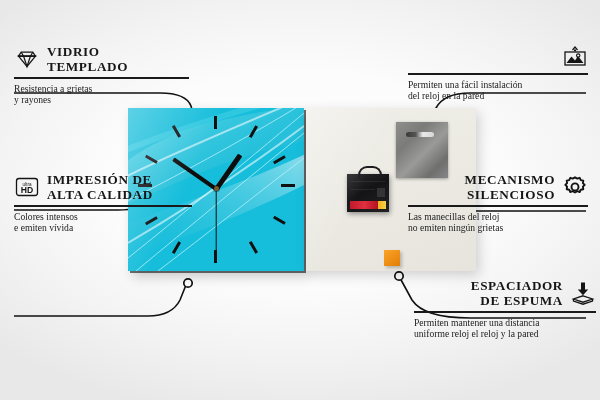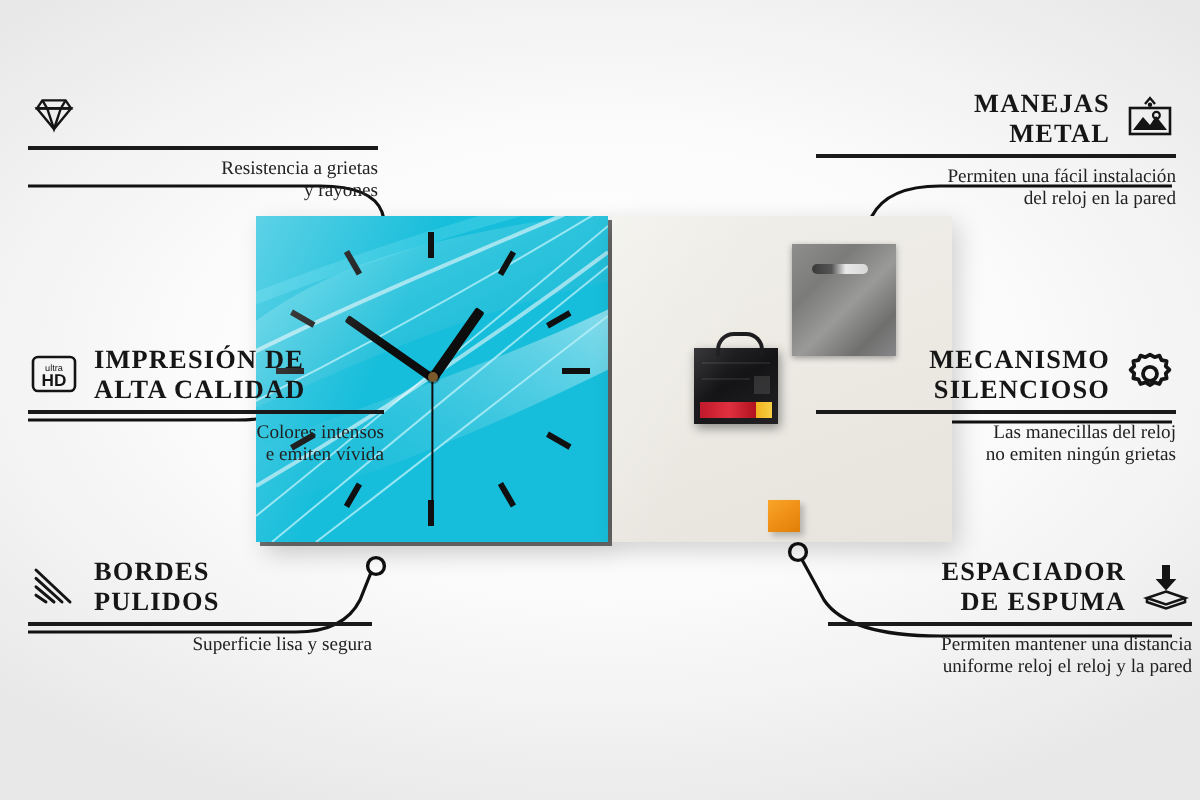--- a/index.html
+++ b/index.html
@@ -23,21 +23,21 @@
   .titles{
     font-size:13.2px;line-height:15px;letter-spacing:.6px;
     color:#161616;font-weight:700;text-transform:uppercase;
   }
   .feature.right .titles{text-align:right;}
   .titles .l2{display:block;}
   .rule{
     height:1.6px;background:#1a1a1a;margin-top:3px;
   }
   .desc{
-    margin-top:4px;font-size:9.6px;line-height:11.4px;color:#222;text-align:right;
+    margin-top:4px;font-size:9.6px;line-height:11.4px;color:#222;
   }
   .feature.right .desc{}
   .ico{width:26px;height:26px;flex:0 0 26px;display:block;}
   .ico svg{display:block;width:26px;height:26px;}
 
   
   #f-glass{left:14px;top:44px;width:175px;}
   #f-glass .rule{width:175px;}
   #f-print{left:14px;top:172px;width:178px;}
   #f-print .rule{width:178px;}
@@ -205,20 +205,24 @@
       <span class="ico">
         <svg viewBox="0 0 26 26">
             <g fill="none" stroke="#141414" stroke-width="1.2">
           <path d="M4.5 10.2 L13 20.5 L21.5 10.2 Z"></path>
           <path d="M4.5 10.2 L7.2 6.2 L18.8 6.2 L21.5 10.2 Z"></path>
           <path d="M7.2 6.2 L9.6 10.2 L13 20.5 L16.4 10.2 L18.8 6.2"></path>
           <path d="M4.5 10.2 L21.5 10.2"></path>
         </g>
           </svg>
       </span>
+      <span class="titles">
+        <span>VIDRIO</span>
+        <span class="l2">TEMPLADO</span>
+      </span>
     </div>
     <div class="rule"></div>
     <div class="desc">
       <span>Resistencia a grietas</span><br>
       <span>y rayones</span>
     </div>
   </div>
 
   <div class="feature left" id="f-print">
     <div class="head">
@@ -234,49 +238,23 @@
         <span class="l2">ALTA CALIDAD</span>
       </span>
     </div>
     <div class="rule"></div>
     <div class="desc">
       <span>Colores intensos</span><br>
       <span>e emiten vívida</span>
     </div>
   </div>
 
-  <div class="feature left" id="f-edges">
-    <div class="head">
-      <span class="ico">
-        <svg viewBox="0 0 26 26">
-            <g stroke="#141414" stroke-width="1.5" stroke-linecap="round">
-          <line x1="4" y1="5" x2="21" y2="21"></line>
-          <line x1="4" y1="9.2" x2="17" y2="21"></line>
-          <line x1="4" y1="13.4" x2="13" y2="21"></line>
-          <line x1="4" y1="17.6" x2="9" y2="21"></line>
-        </g>
-          </svg>
-      </span>
-      <span class="titles">
-        <span>BORDES</span>
-        <span class="l2">PULIDOS</span>
-      </span>
-    </div>
-    <div class="rule"></div>
-    <div class="desc">
-      <span>Superficie lisa y segura</span>
-    </div>
-  </div>
 
   <div class="feature right" id="f-hang">
     <div class="head">
-      <span class="titles">
-        <span>MANEJAS</span>
-        <span class="l2">METAL</span>
-      </span>
       <span class="ico">
         <svg viewBox="0 0 26 26">
           <path d="M10.5 6 L13 3 L15.5 6" fill="none" stroke="#141414" stroke-width="1.2"></path>
           <circle cx="13" cy="6.4" r="1.1" fill="#141414"></circle>
           <rect x="3" y="8" width="20" height="13" fill="none" stroke="#141414" stroke-width="1.3"></rect>
           <path d="M4.5 19 L9.5 12.5 L13 16.5 L16 12 L21.5 19 Z" fill="#141414"></path>
           <circle cx="16.2" cy="11.6" r="1.7" fill="none" stroke="#141414" stroke-width="1.1"></circle>
         </svg>
       </span>
     </div>

